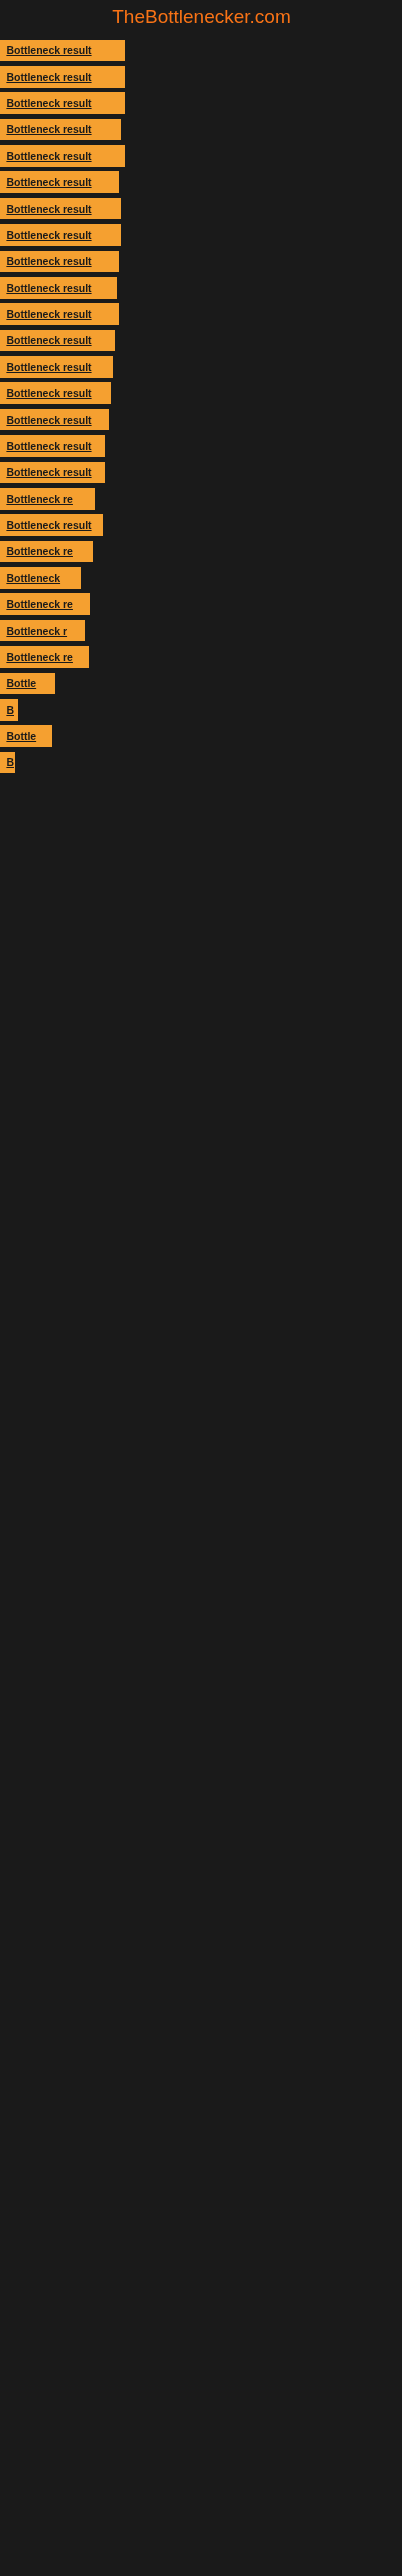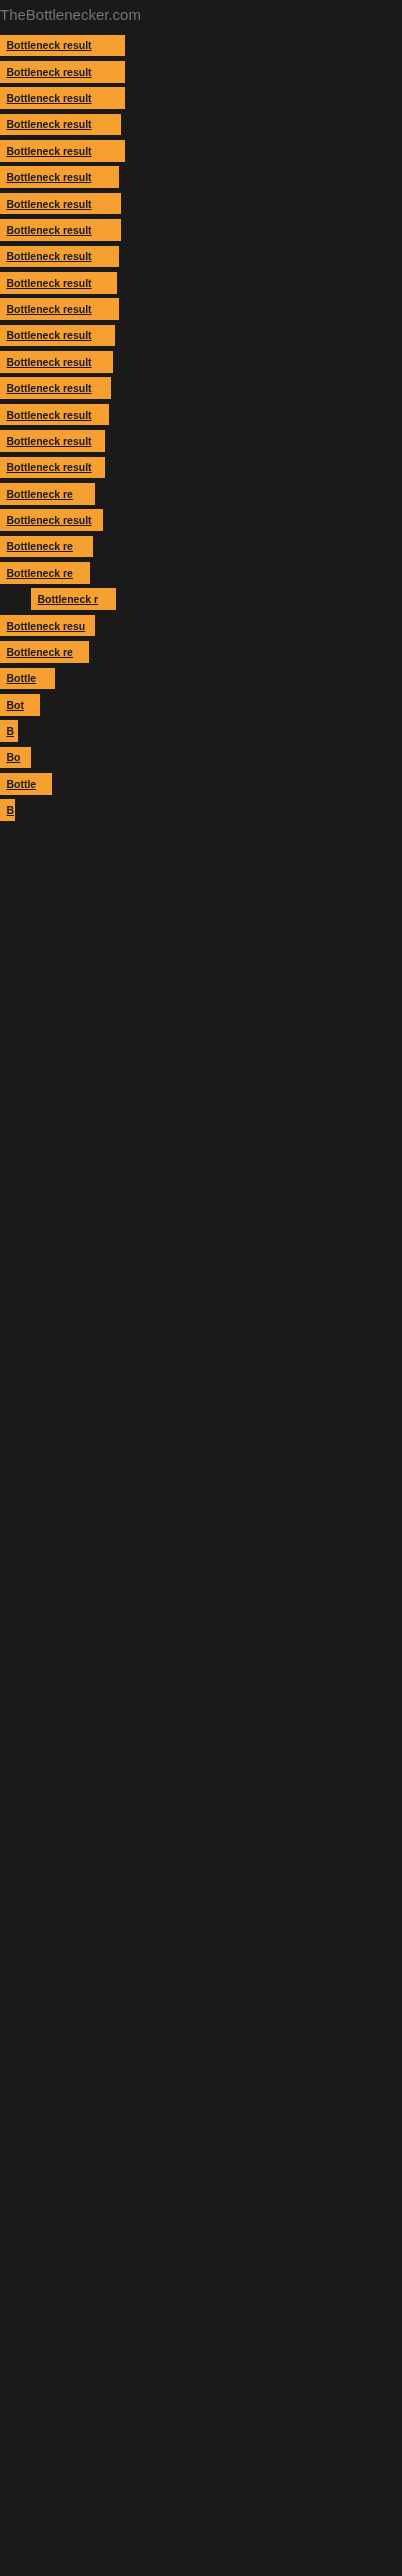--- a/index.html
+++ b/index.html
@@ -10,23 +10,23 @@
 
     body {
       width: 403px;
       min-height: 2576px;
       background-color: #1a1a1a;
       font-family: Arial, sans-serif;
       position: relative;
     }
 
     .site-title {
-      text-align: left;
-      color: #737373;
-      font-size: 15px;
+      text-align: center;
+      color: #f97316;
+      font-size: 19px;
       padding: 6.4px 0;
       background-color: #1a1a1a;
     }
 
     .bars-container {
       padding: 3.2px 0;
     }
 
     .bar-row {
       display: flex;
@@ -109,42 +109,36 @@
     <div class="bar-row">
       <div class="bar" style="width: 95px; min-width: 95px; max-width: 95px;">Bottleneck re</div>
     </div>
     <div class="bar-row">
       <div class="bar" style="width: 103px; min-width: 103px; max-width: 103px;">Bottleneck result</div>
     </div>
     <div class="bar-row">
       <div class="bar" style="width: 93px; min-width: 93px; max-width: 93px;">Bottleneck re</div>
     </div>
     <div class="bar-row">
+      <div class="bar" style="width: 81px; min-width: 81px; max-width: 81px;">Bottleneck</div>
+    </div>
+    <div class="bar-row">
       <div class="bar" style="width: 90px; min-width: 90px; max-width: 90px;">Bottleneck re</div>
     </div>
     <div class="bar-row">
-      <div class="bar" style="width: 85px; min-width: 85px; max-width: 85px; margin-left: 31px;">Bottleneck r</div>
-    </div>
-    <div class="bar-row">
-      <div class="bar" style="width: 95px; min-width: 95px; max-width: 95px;">Bottleneck resu</div>
+      <div class="bar" style="width: 85px; min-width: 85px; max-width: 85px;">Bottleneck r</div>
     </div>
     <div class="bar-row">
       <div class="bar" style="width: 89px; min-width: 89px; max-width: 89px;">Bottleneck re</div>
     </div>
     <div class="bar-row">
       <div class="bar" style="width: 55px; min-width: 55px; max-width: 55px;">Bottle</div>
     </div>
     <div class="bar-row">
-      <div class="bar" style="width: 40px; min-width: 40px; max-width: 40px;">Bot</div>
-    </div>
-    <div class="bar-row">
       <div class="bar" style="width: 17.7px; min-width: 17.7px; max-width: 17.7px;">B</div>
-    </div>
-    <div class="bar-row">
-      <div class="bar" style="width: 31px; min-width: 31px; max-width: 31px;">Bo</div>
     </div>
     <div class="bar-row">
       <div class="bar" style="width: 52px; min-width: 52px; max-width: 52px;">Bottle</div>
     </div>
     <div class="bar-row">
       <div class="bar" style="width: 14.5px; min-width: 14.5px; max-width: 14.5px;">B</div>
     </div>
   </div>
 
 

